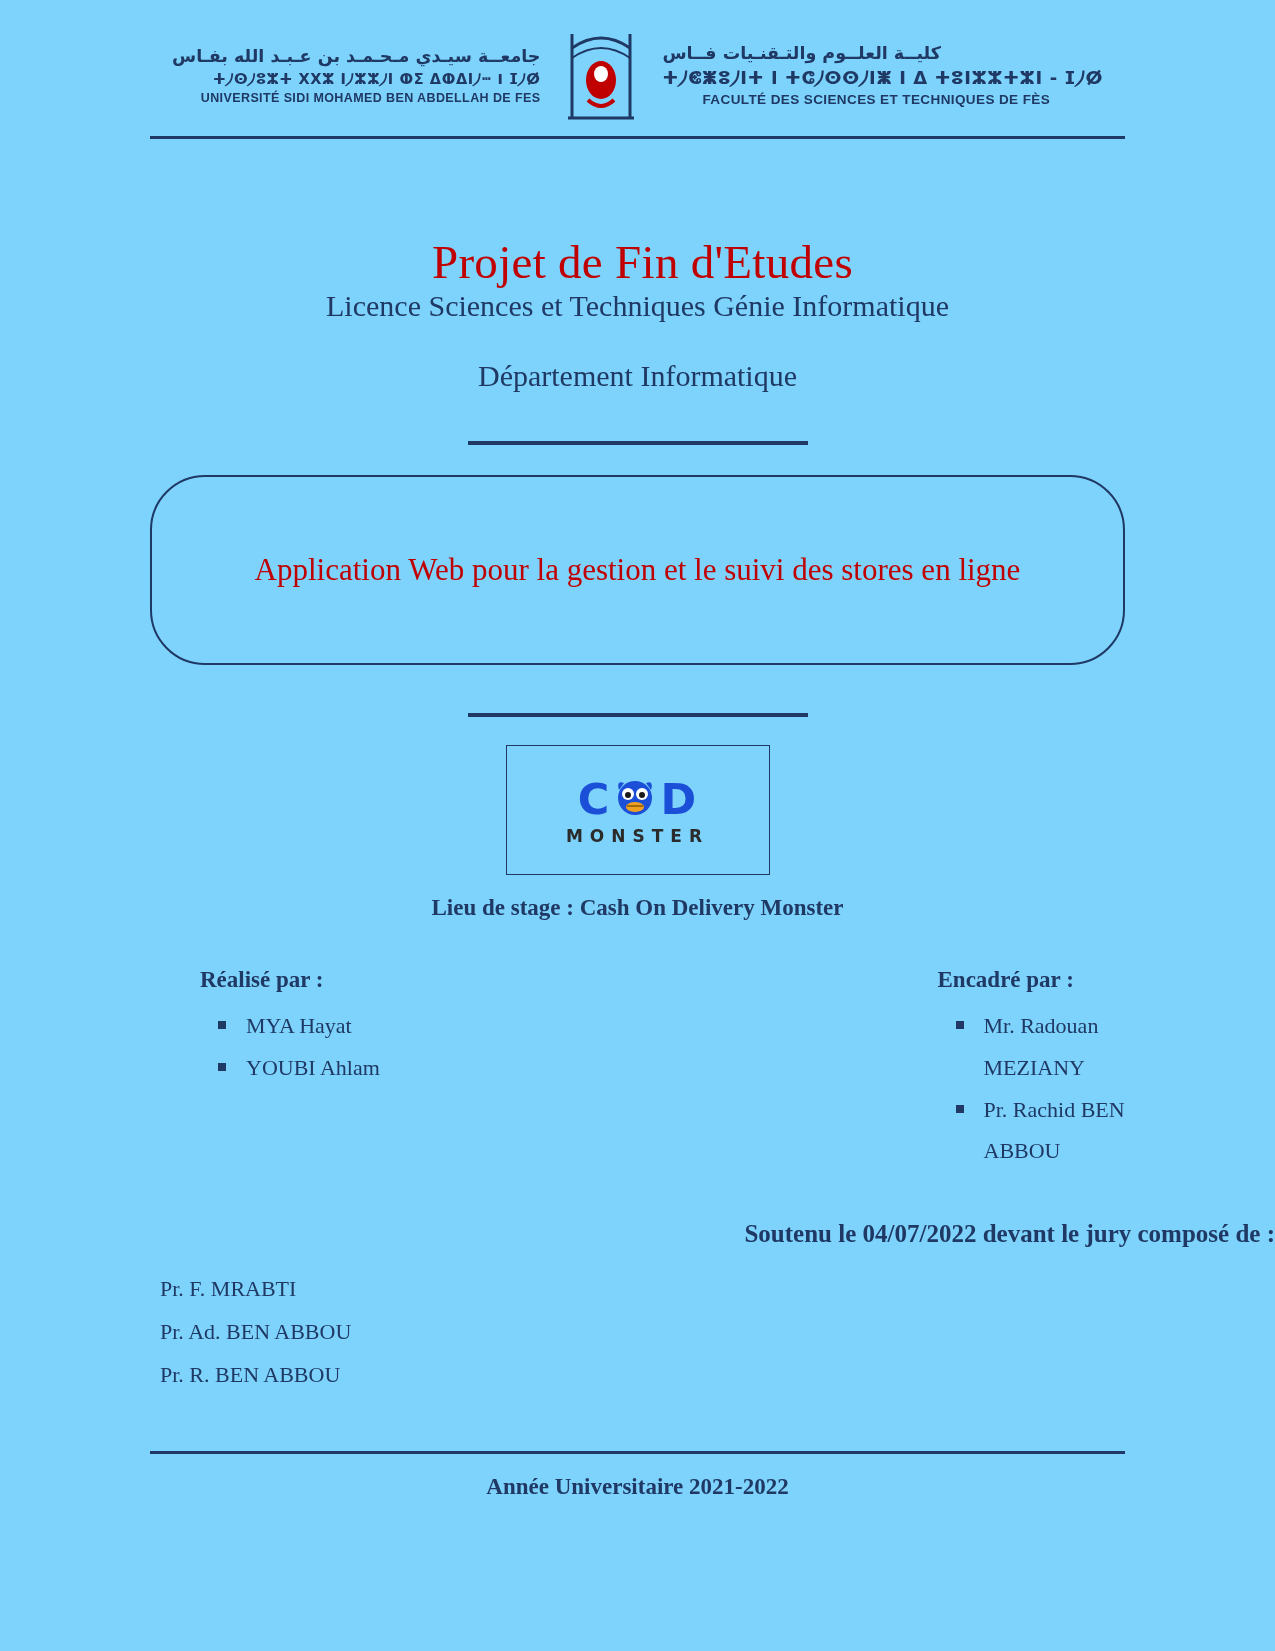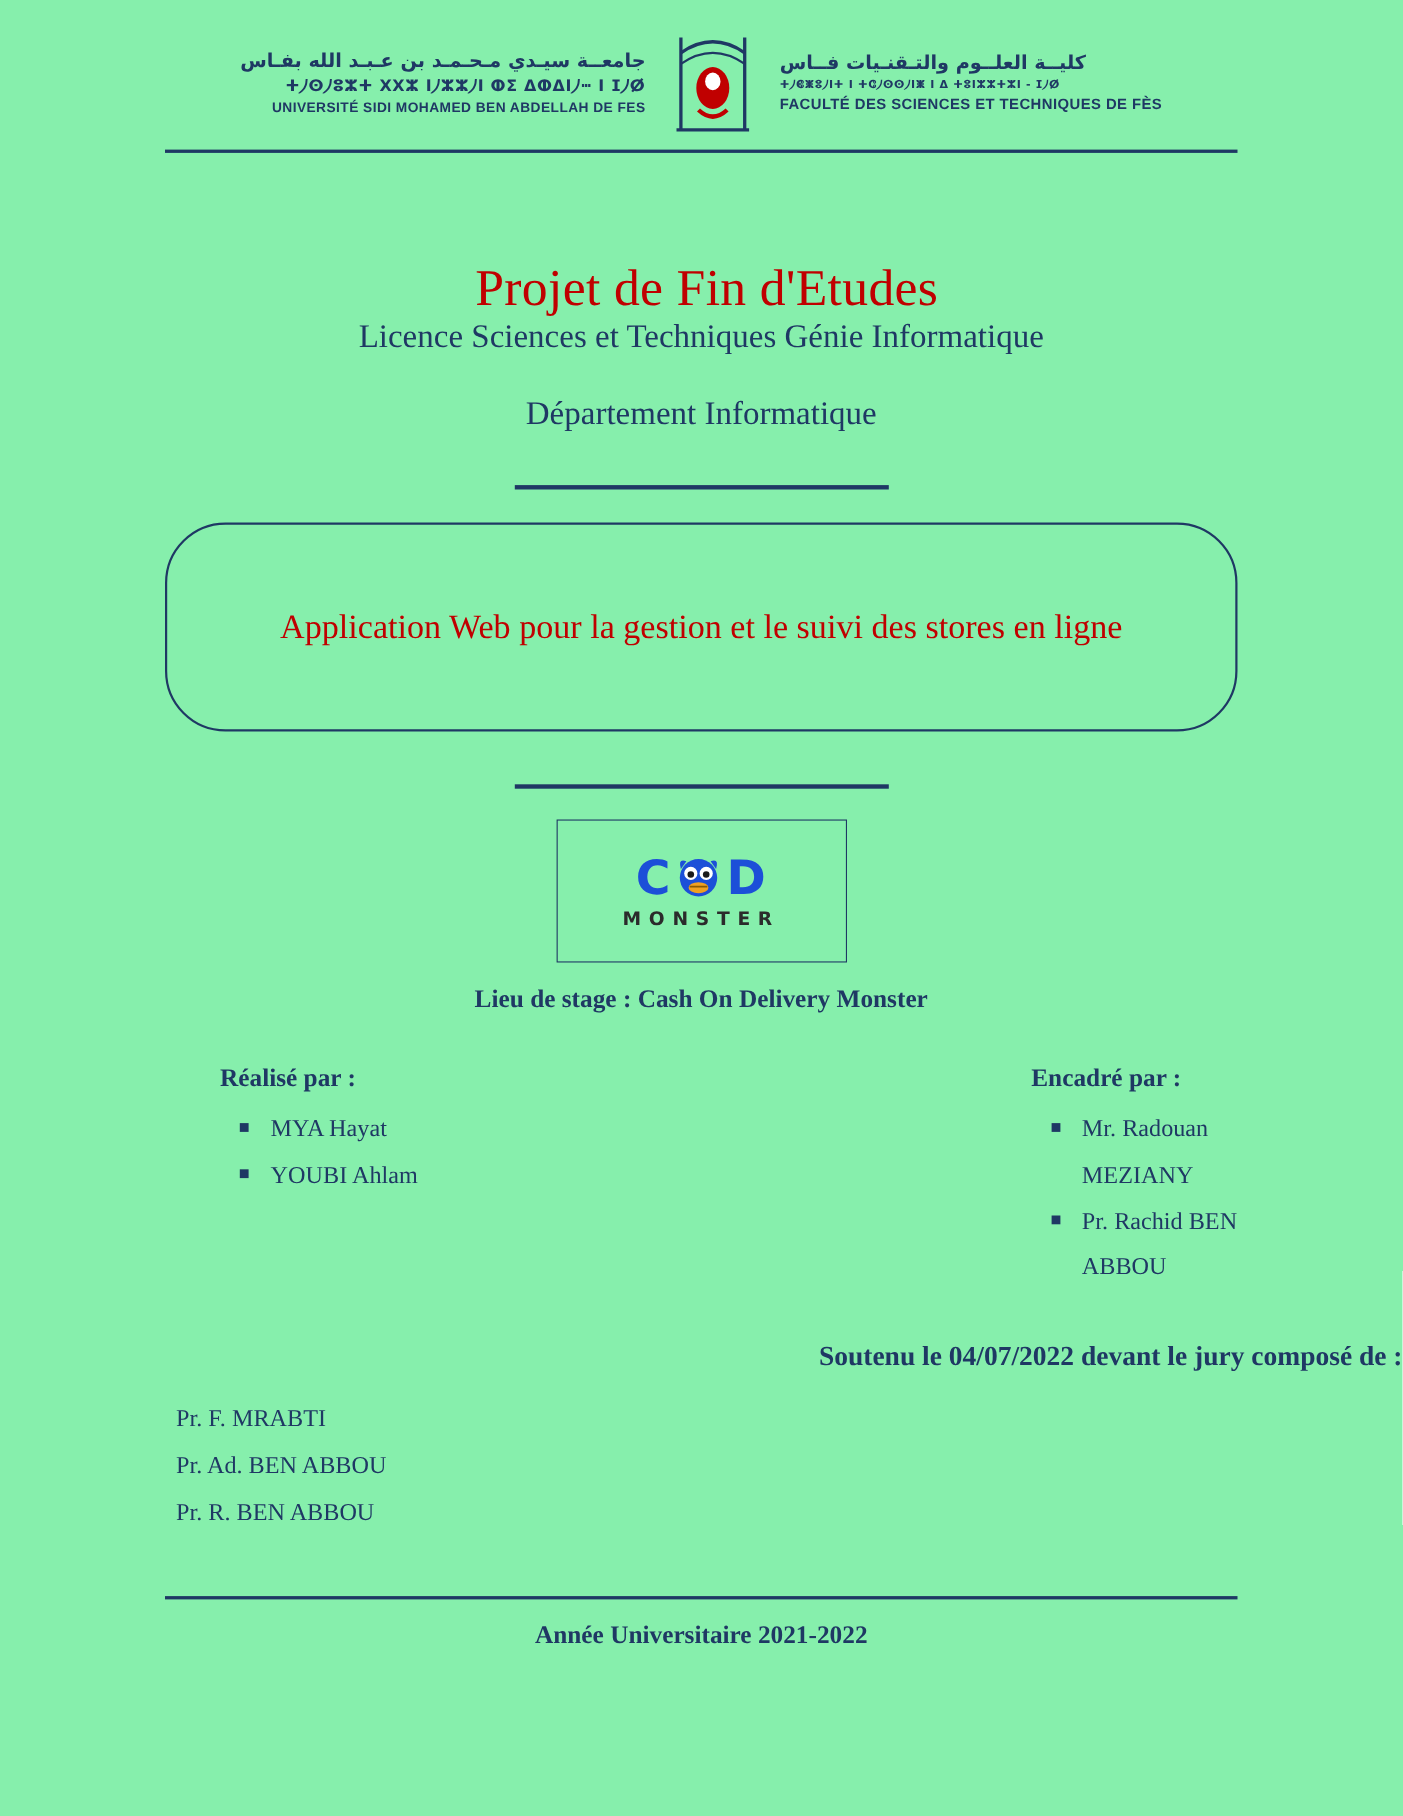--- a/index.html
+++ b/index.html
@@ -5,21 +5,21 @@
   html, body {
     margin: 0;
     padding: 0;
     background: #ffffff;
   }
   .page {
     position: relative;
     width: 1275px;
     height: 1651px;
     margin: 0 auto;
-    background: #86efac;
+    background: #7dd3fc;
     font-family: "Liberation Serif", serif;
     color: #1f3864;
     overflow: hidden;
   }
 
   
   .header {
     display: flex;
     align-items: center;
     justify-content: center;
@@ -61,33 +61,34 @@
   }
   .fac-ar {
     font-family: "DejaVu Sans", sans-serif;
     font-size: 17.5px;
     font-weight: bold;
     letter-spacing: 0.5px;
     color: #1f3864;
   }
   .fac-tif {
     font-family: "DejaVu Sans", sans-serif;
-    font-size: 10px;
+    font-size: 18px;
     font-weight: bold;
     letter-spacing: 0.6px;
     color: #1f3864;
     margin-top: 2px;
   }
   .fac-fr {
     font-family: "Liberation Sans", sans-serif;
     font-size: 13.5px;
     font-weight: bold;
     letter-spacing: 0.4px;
     color: #1f3864;
     margin-top: 3px;
+    margin-left: 40px;
   }
 
   .logo-wrap {
     width: 86px;
     height: 96px;
     position: relative;
     flex: 0 0 auto;
   }
   .logo-wrap svg { display: block; }
 

